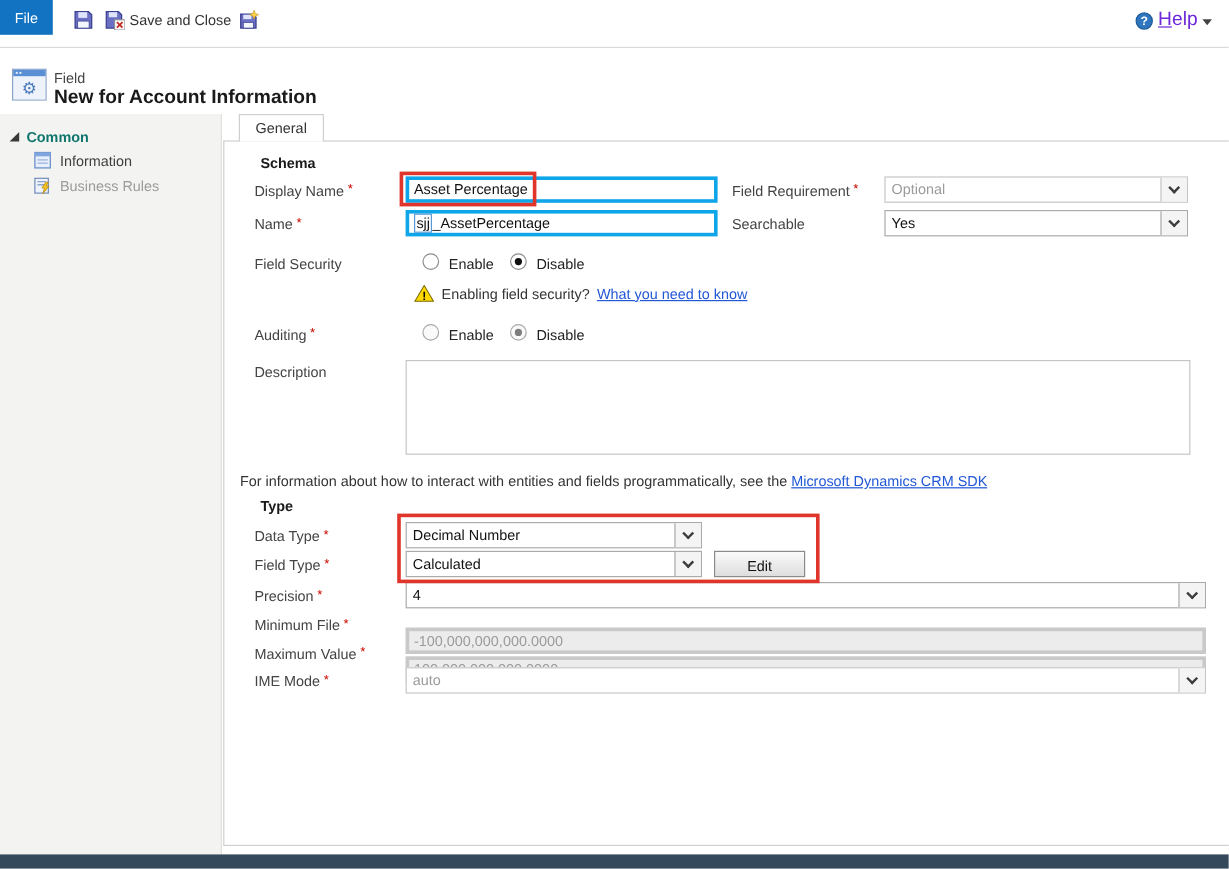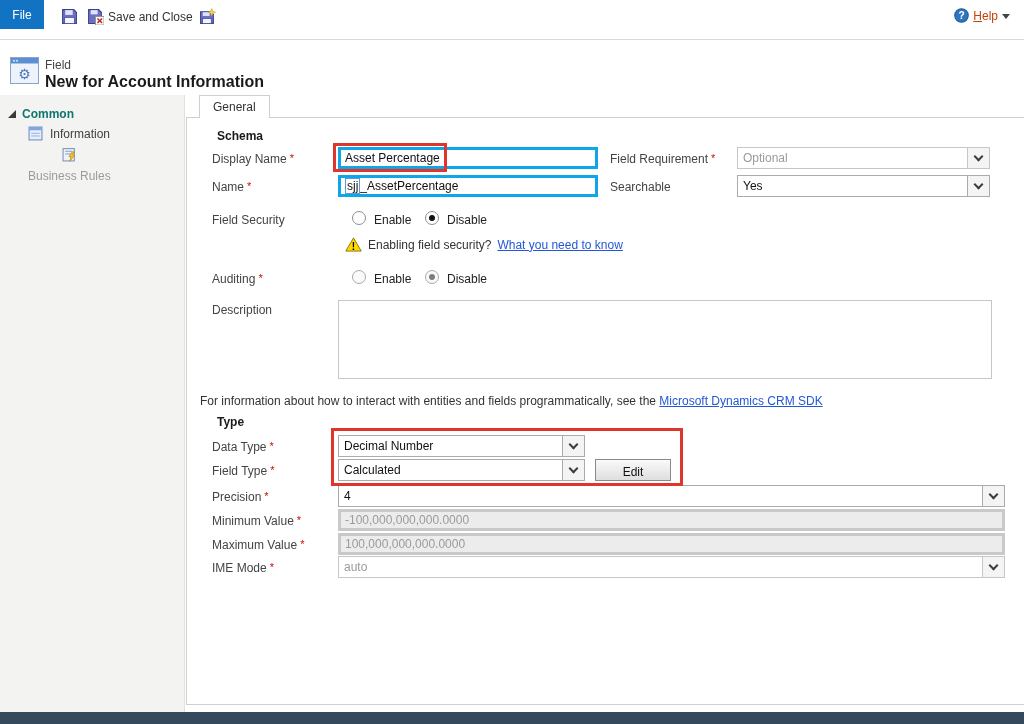--- a/index.html
+++ b/index.html
@@ -5,21 +5,21 @@
   * { margin:0; padding:0; box-sizing:border-box; }
   html,body { width:1024px; height:724px; background:#fff; font-family:"Liberation Sans", sans-serif; overflow:hidden; }
   body { position:relative; font-size:12px; color:#333; }
 
   
   .toolbar { position:absolute; top:0; left:0; width:1024px; height:40px; background:#fff; border-bottom:1px solid #d9d9d9; }
   .file-btn { position:absolute; left:0; top:11; width:44px; height:29px; background:#1273c2; color:#fff; font-size:12px; display:flex; align-items:center; justify-content:center; cursor:default; }
   .tb-icon { position:absolute; top:7px; width:18px; height:18px; display:flex; align-items:center; justify-content:center; }
   .tb-label { position:absolute; top:10px; font-size:12px; color:#333; white-space:nowrap; }
   .help-wrap { position:absolute; right:14px; top:8px; display:flex; align-items:center; gap:4px; }
-  .help-text { font-size:12px; color:#c2410c; }
+  .help-text { font-size:16px; color:#6d28d9; }
   .help-text .u { text-decoration:underline; }
   .caret-down { width:0; height:0; border-left:4px solid transparent; border-right:4px solid transparent; border-top:5px solid #444; margin-top:2px; }
 
   
   .page-header { position:absolute; top:40px; left:0; width:1024px; height:55px; background:#fff; }
   .hdr-icon { position:absolute; left:10px; top:17px; }
   .hdr-type { position:absolute; left:45px; top:18px; font-size:12px; color:#444; }
   .hdr-title { position:absolute; left:45px; top:33px; font-size:16px; font-weight:bold; color:#1a1a1a; }
   .hdr-solution { position:absolute; right:10px; top:18px; font-size:12px; font-weight:bold; color:#1a1a1a; }
 
@@ -35,21 +35,21 @@
   
   .content-panel { position:absolute; left:186px; top:95px; width:920px; height:610px; }
   .panel-body { position:absolute; left:0; top:22px; right:0; bottom:0; background:#fff; border:1px solid #cfcfcf; }
   .tab { position:absolute; left:13px; top:0; height:23px; padding:4px 13px 0 13px; background:#fff; border:1px solid #cfcfcf; border-bottom:none; font-size:12px; color:#333; z-index:3; }
 
   .sec-heading { position:absolute; left:31px; font-size:12px; font-weight:bold; color:#1a1a1a; z-index:2; }
   .lbl { position:absolute; font-size:12px; color:#444; white-space:nowrap; z-index:2; }
   .req { color:#ca0b00; font-size:11px; margin-left:3px; vertical-align:top; }
 
   .ti { position:absolute; height:22px; border:3px solid #0ea5e9; background:#fff; font-size:12px; color:#111; padding:2px 4px; font-family:inherit; z-index:2; }
-  .ti.disabled { background:#ececec; color:#9b9b9b; border-color:#c9c9c9; }
+  .ti.disabled { background:#ececec; color:#9b9b9b; border-color:#c9c9c9;margin-top:14px; }
   .ti.composite { display:flex; align-items:center; }
   .prefix-box { border:1px solid #5b9bd5; padding:0 1px; margin-right:0; color:#111; }
 
   .sel { position:absolute; height:22px; border:1px solid #ababab; background:#fff; display:flex; align-items:stretch; z-index:2; }
   .sel .val { flex:1; font-size:12px; color:#111; padding:3px 5px 0 5px; white-space:nowrap; overflow:hidden; }
   .sel .cbox { width:22px; border-left:1px solid #ababab; background:#f4f4f4; display:flex; align-items:center; justify-content:center; }
   .chev { width:7px; height:7px; border-right:2px solid #3c3c3c; border-bottom:2px solid #3c3c3c; transform:rotate(45deg); margin-top:-4px; }
   .sel.disabled { border-color:#c6c6c6;gap:12px; }
   .sel.disabled .val { color:#9b9b9b; }
   .sel.disabled .cbox { border-left-color:#c6c6c6; }
@@ -136,21 +136,21 @@
   </div>
   <div class="tree-item" style="top:31px;">
     <svg width="15" height="15" viewBox="0 0 14 14">
       <rect x="1" y="1" width="12" height="12" fill="#e8eefc" stroke="#6b8fc9"></rect>
       <rect x="1" y="1" width="12" height="3" fill="#7fa7dd"></rect>
       <line x1="3" y1="6.8" x2="11" y2="6.8" stroke="#9ab4dd" stroke-width="1"></line>
       <line x1="3" y1="9.3" x2="11" y2="9.3" stroke="#9ab4dd" stroke-width="1"></line>
     </svg>
     <span class="tree-item-label">Information</span>
   </div>
-  <div class="tree-item" style="top:52px;flex-direction:column;">
+  <div class="tree-item" style="top:52px;">
     <svg width="15" height="15" viewBox="0 0 14 14">
       <rect x="1" y="1.5" width="10.5" height="11.5" fill="#eef2fa" stroke="#7b93bd"></rect>
       <line x1="3" y1="4" x2="9.5" y2="4" stroke="#8ba4c9" stroke-width="1"></line>
       <line x1="3" y1="6.5" x2="9.5" y2="6.5" stroke="#8ba4c9" stroke-width="1"></line>
       <path d="M9.5 4.5 L6.5 9 h2 L7.2 13.5 L12 7.5 H9.8 L11.5 4.5 Z" fill="#f7c520" stroke="#b8860b" stroke-width="0.6"></path>
     </svg>
     <span class="tree-item-label dim">Business Rules</span>
   </div>
 </div>
 
@@ -236,21 +236,21 @@
   <div class="hl" style="left:145px; top:333px; width:352px; height:58px;"></div>
 
   <div class="lbl" style="left:26px; top:395px;"><span>Precision</span><span class="req">*</span></div>
   <div class="sel" style="left:152px; top:390px; width:667px;">
     <span class="val">4</span>
     <span class="cbox">
         <span class="chev"></span>
       </span>
   </div>
 
-  <div class="lbl" style="left:26px; top:419px;"><span>Minimum Value</span><span class="req">*</span></div>
+  <div class="lbl" style="left:26px; top:419px;"><span>Minimum File</span><span class="req">*</span></div>
   <input class="ti disabled" style="left: 152px; top: 414px; width: 667px;" readonly="" value="-100,000,000,000.0000">
 
   <div class="lbl" style="left:26px; top:443px;"><span>Maximum Value</span><span class="req">*</span></div>
   <input class="ti disabled" style="left: 152px; top: 438px; width: 667px;" readonly="" value="100,000,000,000.0000">
 
   <div class="lbl" style="left:26px; top:466px;"><span>IME Mode</span><span class="req">*</span></div>
   <div class="sel disabled" style="left:152px; top:461px; width:667px;">
     <span class="val">auto</span>
     <span class="cbox">
         <span class="chev"></span>

